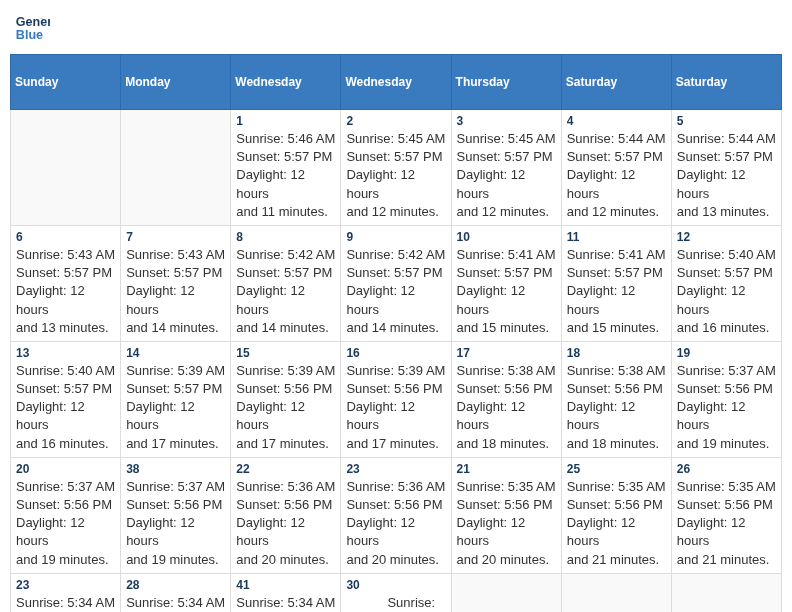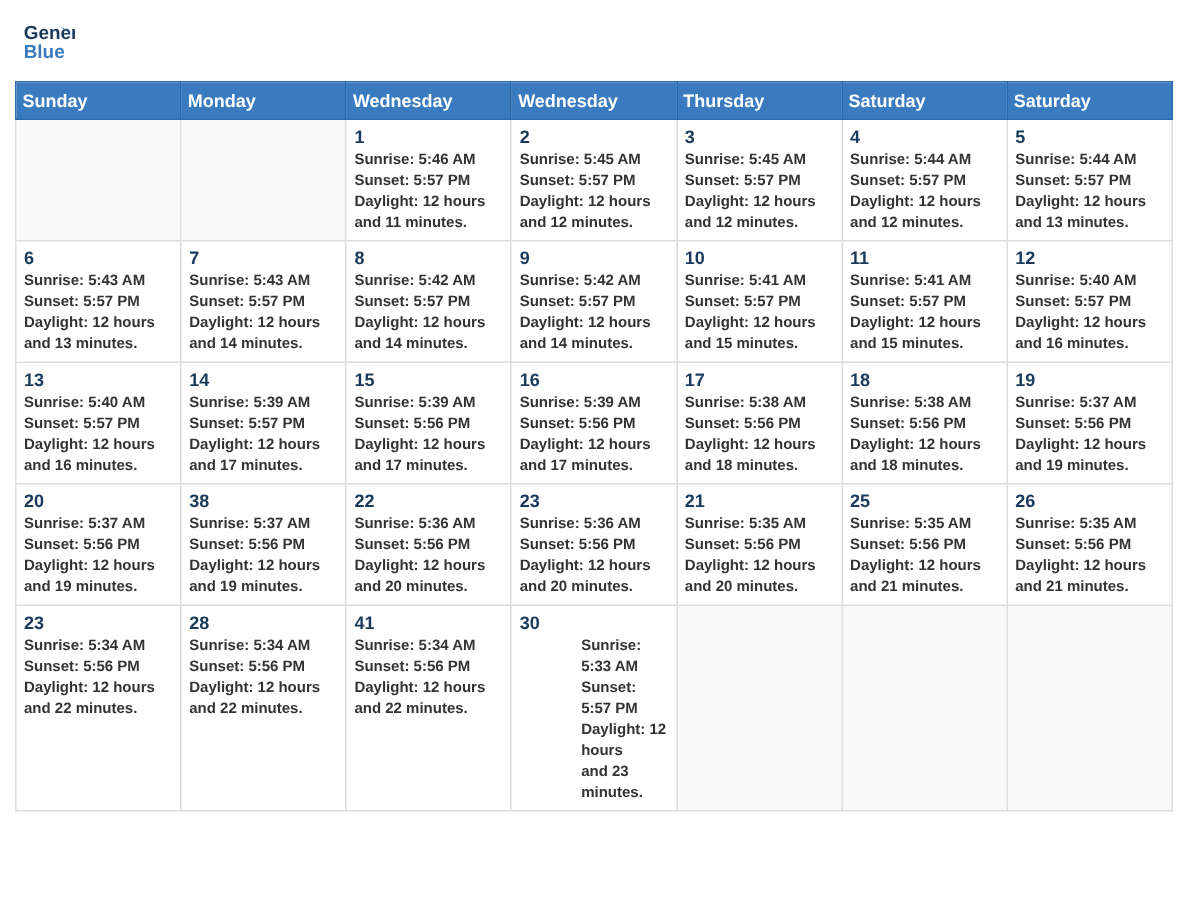--- a/index.html
+++ b/index.html
@@ -40,21 +40,21 @@
     }
     .calendar {
       width: 100%;
       border-collapse: collapse;
       border: 1px solid #ccc;
     }
     .calendar th {
       background-color: #3a7bbf;
       color: #fff;
       font-size: 12px;
-      padding: 5px 4px;
+      padding: 20px 4px;
       text-align: left;
       border: 1px solid #2a6aaf;
       font-weight: bold;
     }
     .calendar td {
       vertical-align: top;
       border: 1px solid #ddd;
       padding: 4px 5px;
       width: 110px;
       min-height: 80px;
@@ -65,24 +65,23 @@
     .calendar td.empty {
       background: #f9f9f9;
     }
     .day-num {
       font-size: 12px;
       font-weight: bold;
       color: #1a3a5c;
       margin-bottom: 2px;
     }
     .day-info {
-      font-size: 10px;
+      font-size: 13px;
       line-height: 1.4;
       color: #333;
-      font-weight: bold;
     }
   </style>
 </head>
 <body>
 
 <div class="header">
   <div class="logo">
     <svg class="logo-icon" viewBox="0 0 40 40">
       <text x="2" y="18" font-size="14" font-weight="bold" fill="#1a3a5c">General</text>
       <text x="2" y="32" font-size="14" font-weight="bold" fill="#3a7bbf">Blue</text>

